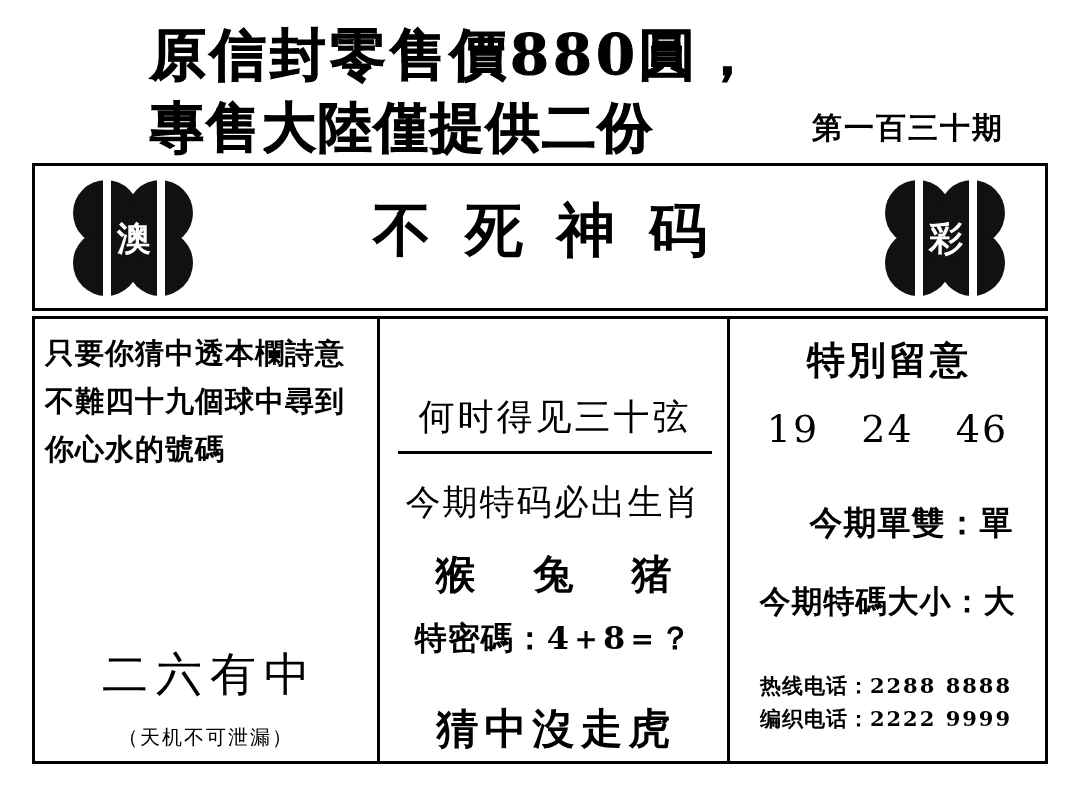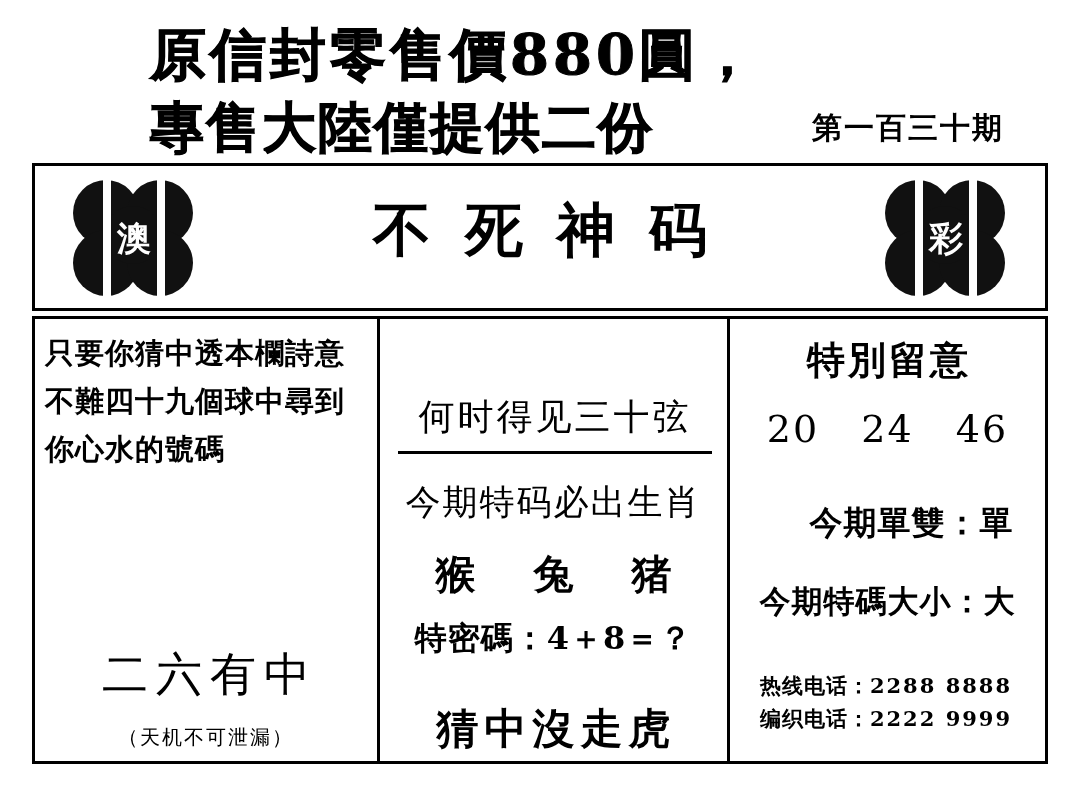--- a/index.html
+++ b/index.html
@@ -362,21 +362,21 @@
       <div class="mid-rule"></div>
       <div class="mid-line2">今期特码必出生肖</div>
       <div class="mid-zodiac">猴 兔 猪</div>
       <div class="mid-formula">特密碼：4＋8＝？</div>
       <div class="mid-bottom">猜中沒走虎</div>
     </div>
 
     <div class="col col-right">
       <div class="r-head">特別留意</div>
       <div class="r-nums">
-        <span>20</span>
+        <span>19</span>
         <span>24</span>
         <span>46</span>
       </div>
       <div class="r-odd">今期單雙：單</div>
       <div class="r-size">今期特碼大小：大</div>
       <div class="r-phone">
         <div>
           <span>热线电话：</span><span class="num">2288 8888</span>
         </div>
         <div>

